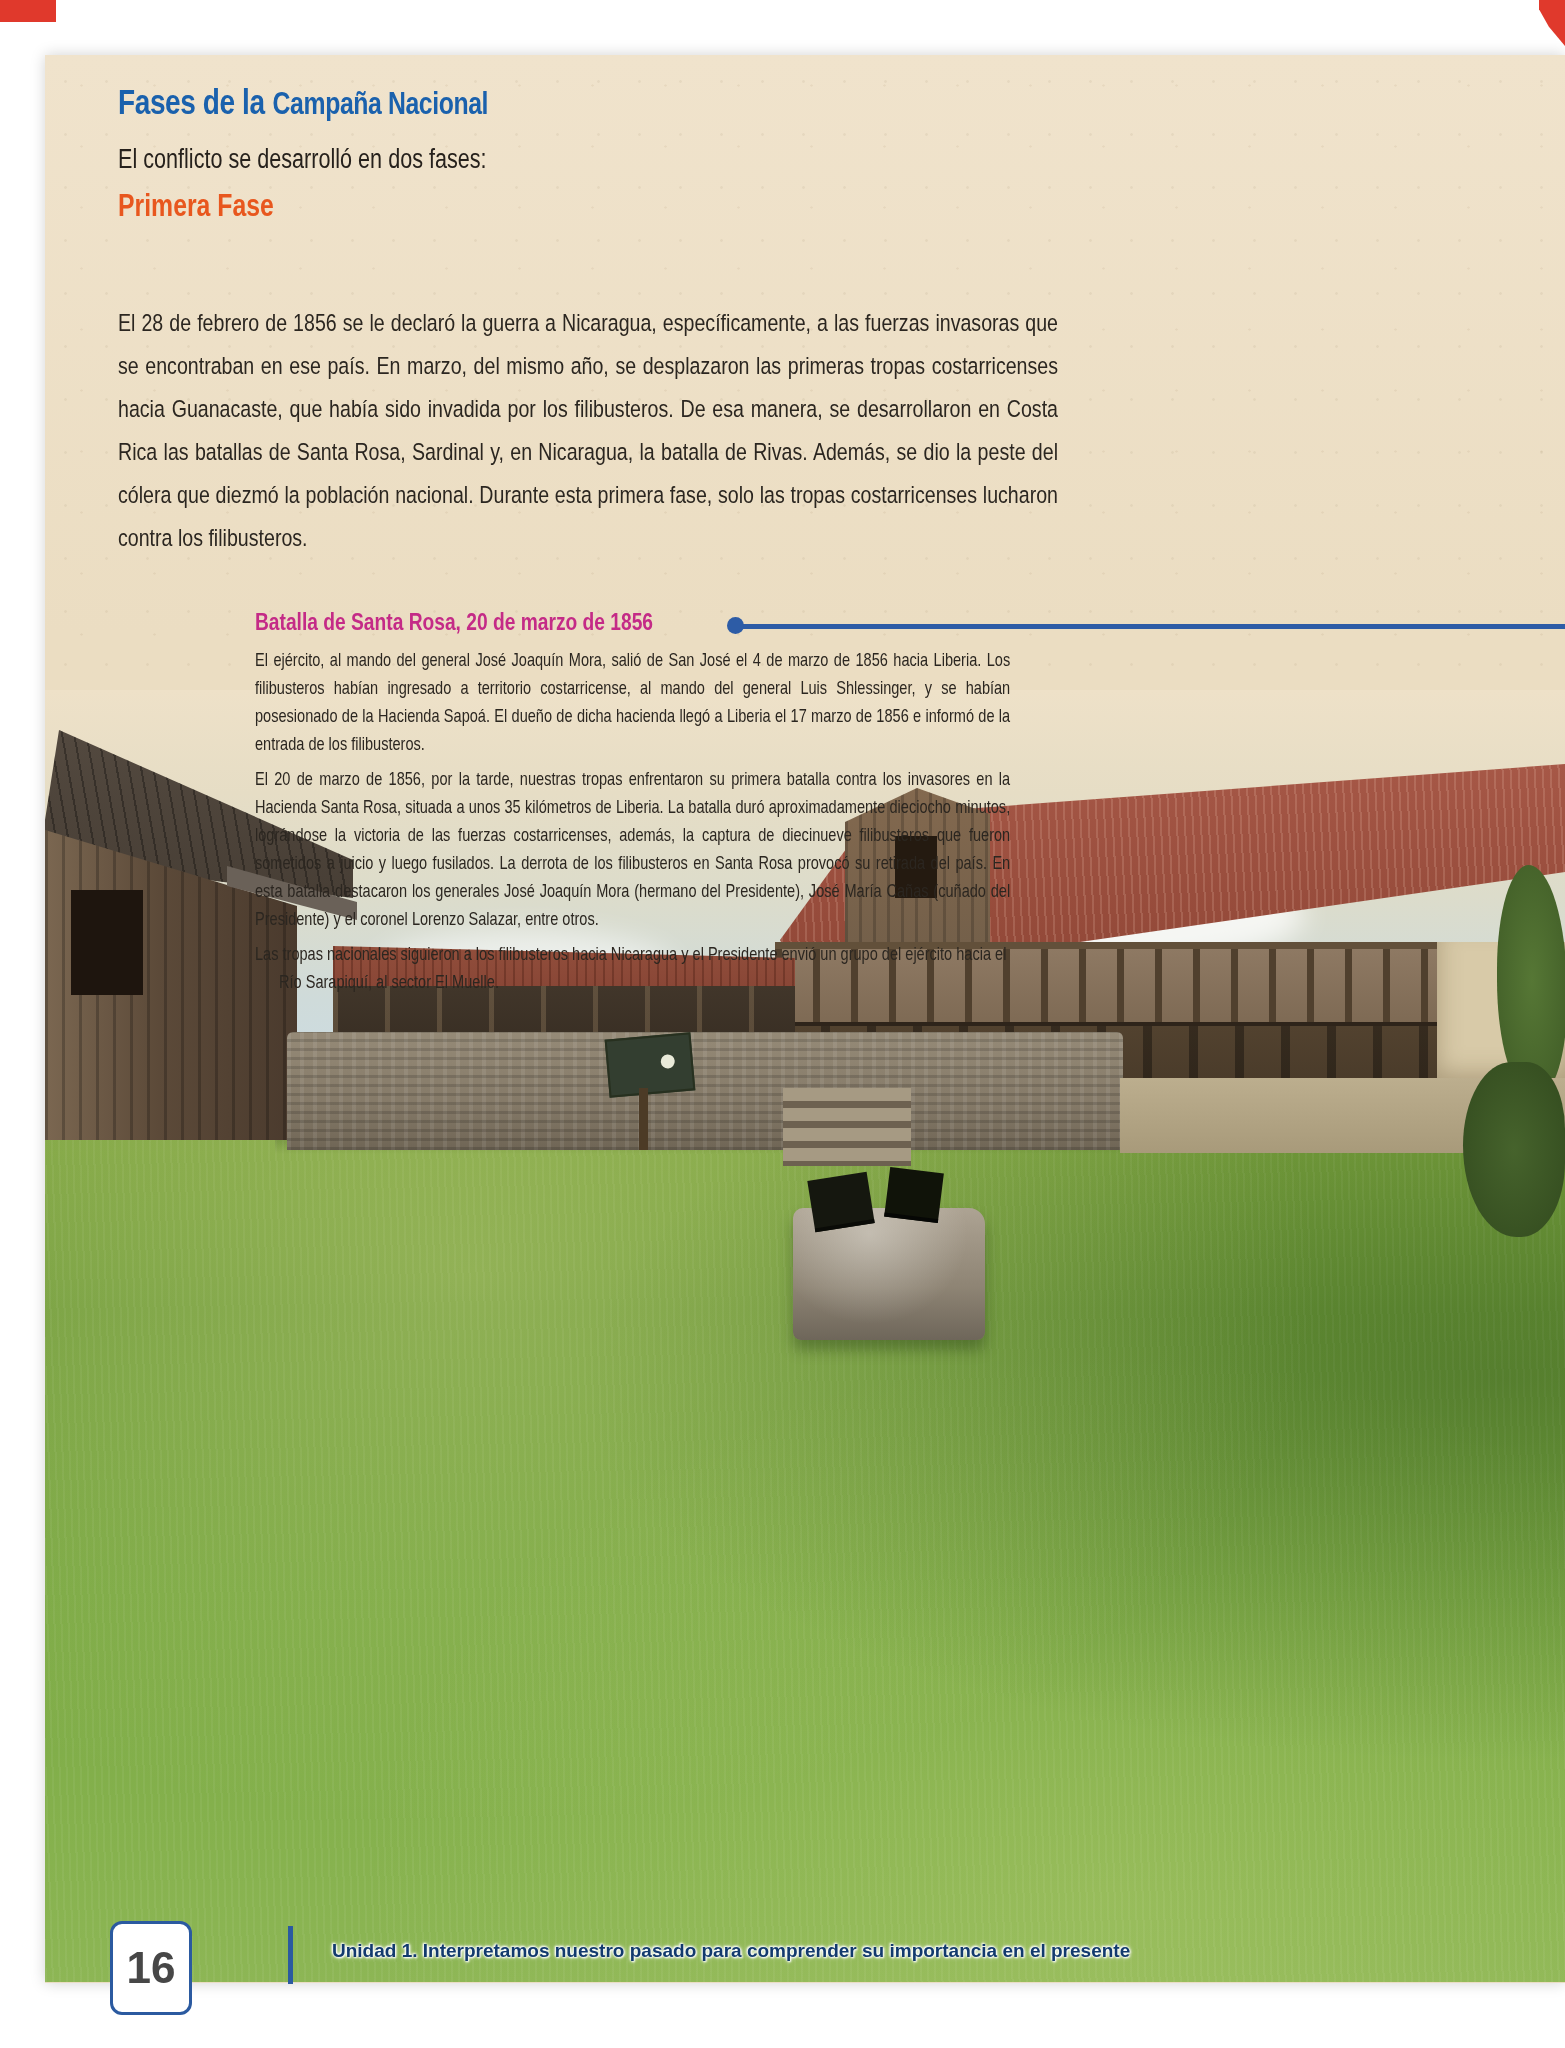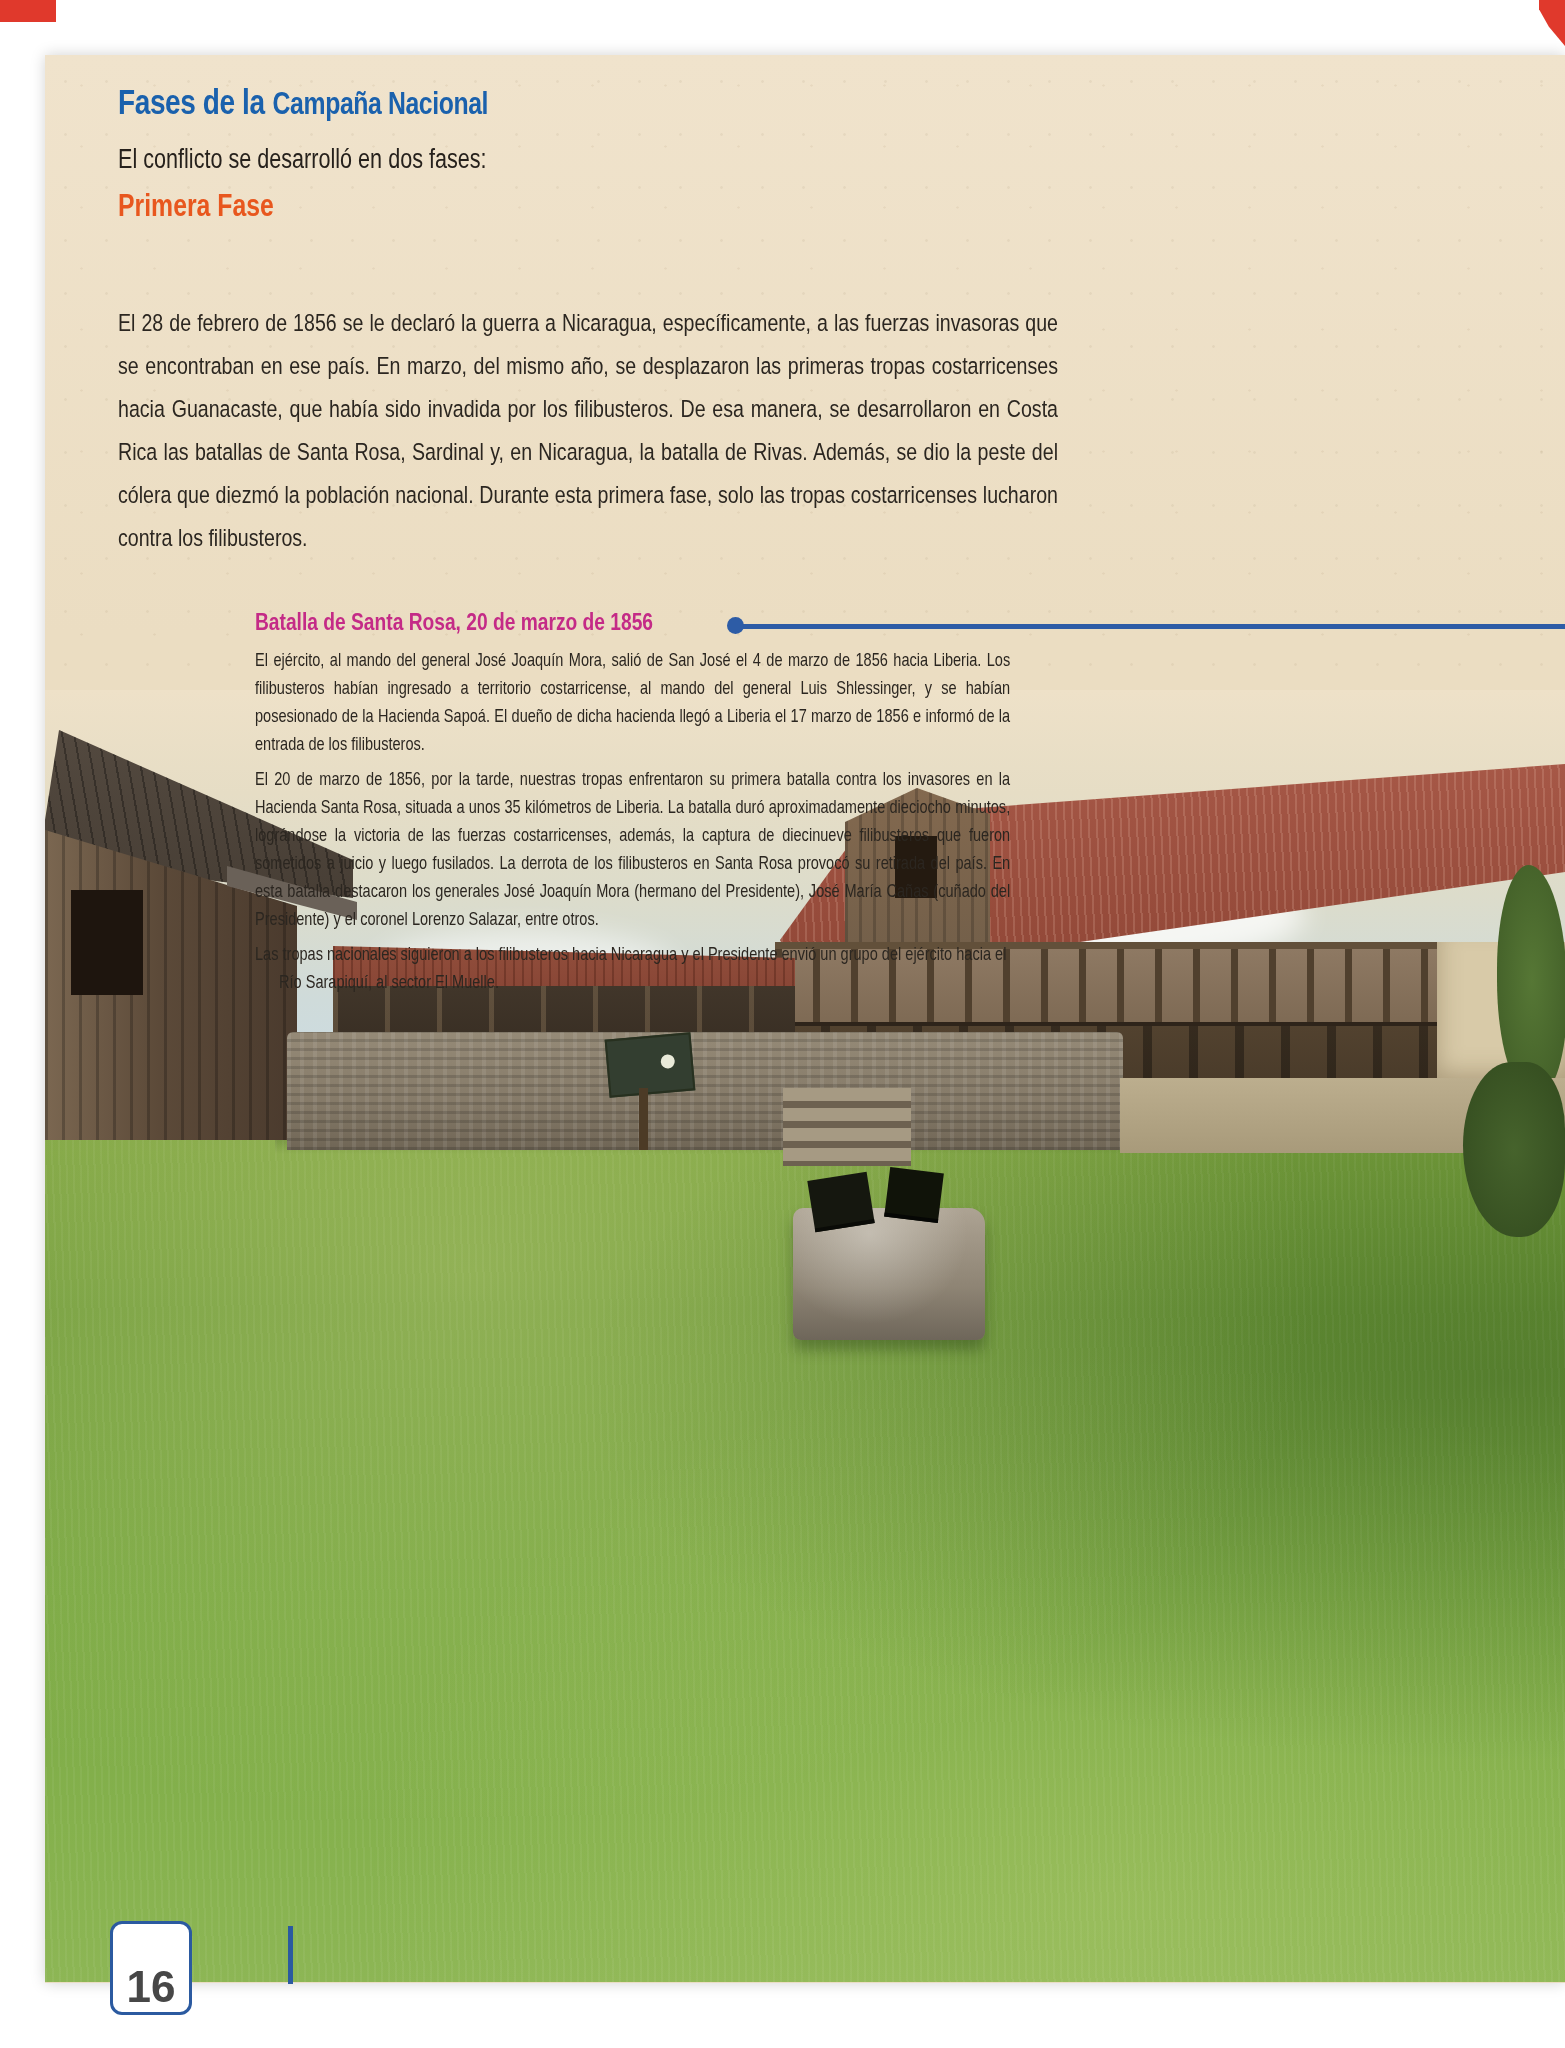--- a/index.html
+++ b/index.html
@@ -80,21 +80,21 @@
   .sign-board{left:562px;top:346px;width:82px;height:54px;background:#333e30;transform:rotate(-5deg);border:2px solid #27301f;}
   .sign-dot{left:52px;top:18px;width:14px;height:14px;border-radius:50%;background:#e9ead9;}
   .sign-post{left:594px;top:398px;width:9px;height:62px;background:#4c3b26;}
   .pedestal{left:748px;top:518px;width:192px;height:132px;border-radius:10px 16px 8px 8px;
     background-image:radial-gradient(ellipse at 40% 20%, rgba(255,255,250,.35), transparent 60%),linear-gradient(180deg,#ada393 0%,#8e8474 60%,#6e665a);
     box-shadow:0 10px 14px rgba(30,50,15,.35);}
   .plaque1{left:766px;top:486px;width:60px;height:48px;background:#15170f;transform:rotate(-9deg);border-bottom:4px solid #0a0b07;}
   .plaque2{left:842px;top:480px;width:54px;height:46px;background:#101309;transform:rotate(7deg);border-bottom:4px solid #060705;}
   
   .page-badge{position:absolute;left:110px;top:1921px;width:76px;height:88px;background:#ffffff;border:3px solid #2b5aa0;
-    border-radius:12px;display:flex;align-items:flex-end;justify-content:center;z-index:6;}
+    border-radius:12px;display:flex;align-items:center;justify-content:center;z-index:6;}
   .page-badge span{font-size:44px;font-weight:bold;color:#474747;}
   .footer-divider{position:absolute;left:288px;top:1926px;width:5px;height:58px;background:#2b5aa0;z-index:6;}
   .footer-text{position:absolute;left:332px;top:1940px;width:900px;margin:0;font-size:19px;font-weight:bold;color:#123a6d;z-index:6;
     text-shadow:0 0 3px #fff,0 0 5px #fff,1px 1px 2px #fff,-1px -1px 2px #fff;white-space:nowrap;}
   .zt{z-index:4;}
 </style>
 </head>
 <body>
 
 <div class="page">
@@ -155,14 +155,15 @@
   <div class="callout-body condensed zt">
     <p>El ejército, al mando del general José Joaquín Mora, salió de San José el 4 de marzo de 1856 hacia Liberia. Los filibusteros habían ingresado a territorio costarricense, al mando del general Luis Shlessinger, y se habían posesionado de la Hacienda Sapoá. El dueño de dicha hacienda llegó a Liberia el 17 marzo de 1856 e informó de la entrada de los filibusteros.</p>
     <p>El 20 de marzo de 1856, por la tarde, nuestras tropas enfrentaron su primera batalla contra los invasores en la Hacienda Santa Rosa, situada a unos 35 kilómetros de Liberia. La batalla duró aproximadamente dieciocho minutos, lográndose la victoria de las fuerzas costarricenses, además, la captura de diecinueve filibusteros que fueron sometidos a juicio y luego fusilados. La derrota de los filibusteros en Santa Rosa provocó su retirada del país. En esta batalla destacaron los generales José Joaquín Mora (hermano del Presidente), José María Cañas (cuñado del Presidente) y el coronel Lorenzo Salazar, entre otros.</p>
     <p class="hang">Las tropas nacionales siguieron a los filibusteros hacia Nicaragua y el Presidente envió un grupo del ejército hacia el Río Sarapiquí, al sector El Muelle.</p>
   </div>
 
   <div class="page-badge">
     <span>16</span>
   </div>
   <div class="footer-divider"></div>
+  <p class="footer-text">Unidad 1. Interpretamos nuestro pasado para comprender su importancia en el presente</p>
 
 </div>
 
 </body></html>

